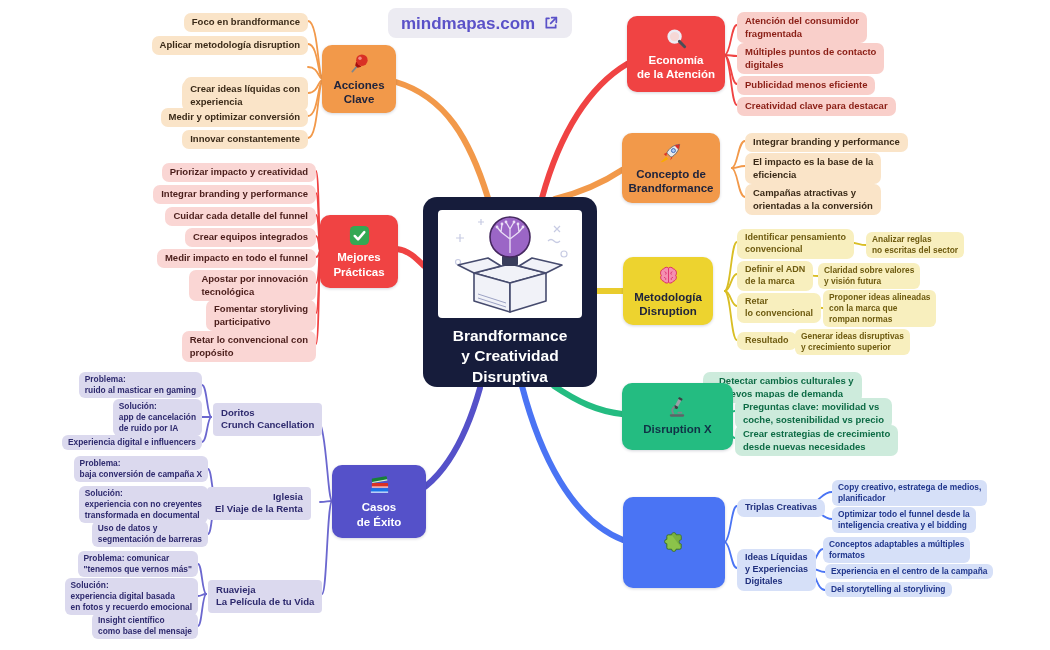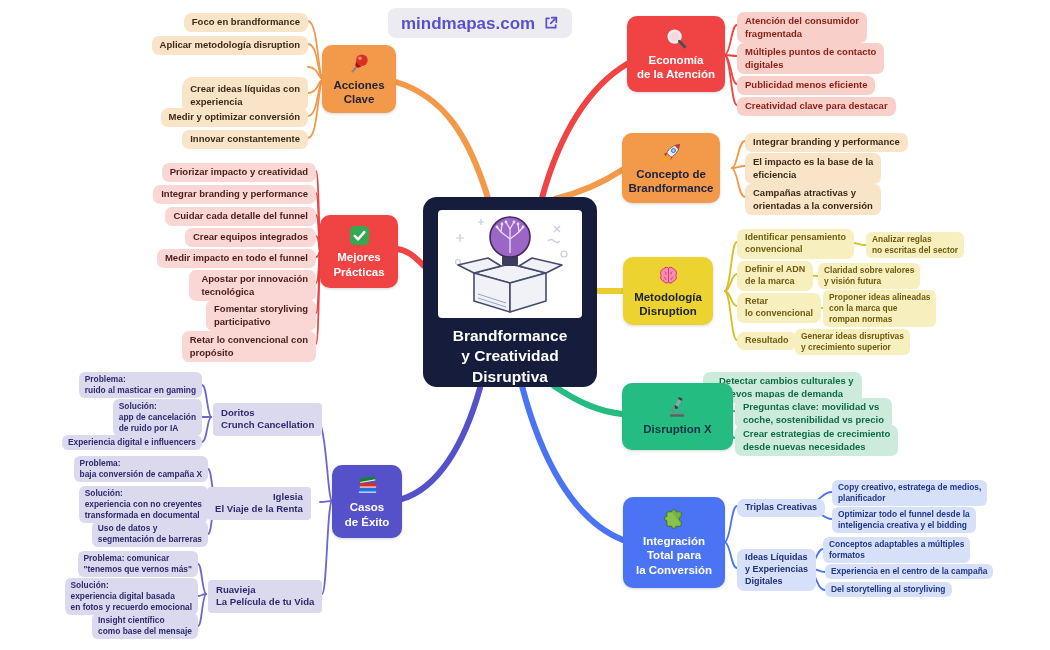--- a/index.html
+++ b/index.html
@@ -187,21 +187,21 @@
 
 <div class="node c-red" style="left:320px;top:215px;width:78px;height:73px;">
   <svg class="nicon" viewBox="0 0 24 24">
     <rect x="2" y="2" width="20" height="20" rx="5" fill="#34A853"></rect>
     <path d="M7 12.5 L10.5 16 L17 8.5" stroke="#fff" stroke-width="2.6" fill="none" stroke-linecap="round" stroke-linejoin="round"></path>
   </svg>
   <span>Mejores
 Prácticas</span>
 </div>
 
-<div class="node c-indigo" style="left:332px;top:465px;width:70px;height:73px;">
+<div class="node c-indigo" style="left:332px;top:465px;width:94px;height:73px;">
   <svg class="nicon" viewBox="0 0 24 24">
     <g transform="rotate(-10 12 6)">
         <rect x="4" y="3.5" width="16" height="4.6" rx="1" fill="#188038"></rect>
         <rect x="4" y="6.9" width="16" height="1.2" fill="#fff" opacity=".85"></rect>
       </g>
     <rect x="4" y="9.5" width="17" height="4.8" rx="1" fill="#D93025"></rect>
       <rect x="4" y="13" width="17" height="1.3" fill="#fff" opacity=".85"></rect>
     <rect x="3" y="14.8" width="18" height="4.8" rx="1" fill="#1A73E8"></rect>
       <rect x="3" y="18.3" width="18" height="1.3" fill="#fff" opacity=".85"></rect>
   </svg>
@@ -252,23 +252,20 @@
     <rect x="12" y="16.5" width="5" height="1.8" rx="0.9" fill="#80868B"></rect>
   </svg>
   <span>Disruption X</span>
 </div>
 
 <div class="node c-blue" style="left:623px;top:497px;width:102px;height:91px;">
   <svg class="nicon" viewBox="0 0 24 24">
     <path d="M9 4 a2.3 2.3 0 0 1 4.6 0 L17.5 4 A1.5 1.5 0 0 1 19 5.5 L19 9 a2.3 2.3 0 0 0 0 4.6 L19 17.5 A1.5 1.5 0 0 1 17.5 19 L13.6 19 a2.3 2.3 0 0 1 -4.6 0 L5.5 19 A1.5 1.5 0 0 1 4 17.5 L4 13.3 a2.3 2.3 0 0 1 0 -4.6 L4 5.5 A1.5 1.5 0 0 1 5.5 4 Z" fill="#8BC34A" stroke="#33691E" stroke-width="0.9"></path>
     <path d="M9 4 a2.3 2.3 0 0 1 4.6 0 L17.5 4 A1.5 1.5 0 0 1 19 5.5 L19 9 a2.3 2.3 0 0 0 0 4.6 L19 17.5" fill="#689F38" opacity=".5"></path>
   </svg>
-  <span>Integración
-Total para
-la Conversión</span>
 </div>
 
 <div class="pill p-orange" style="right:742px;top:13px;">Foco en brandformance</div>
 <div class="pill p-orange" style="right:742px;top:36px;">Aplicar metodología disruption</div>
 <div class="pill p-orange" style="right:742px;top:77px;">Formar triplas creativas</div>
 <div class="pill p-orange" style="right:742px;top:80px;">Crear ideas líquidas con
 experiencia</div>
 <div class="pill p-orange" style="right:742px;top:108px;">Medir y optimizar conversión</div>
 <div class="pill p-orange" style="right:742px;top:130px;">Innovar constantemente</div>
 

